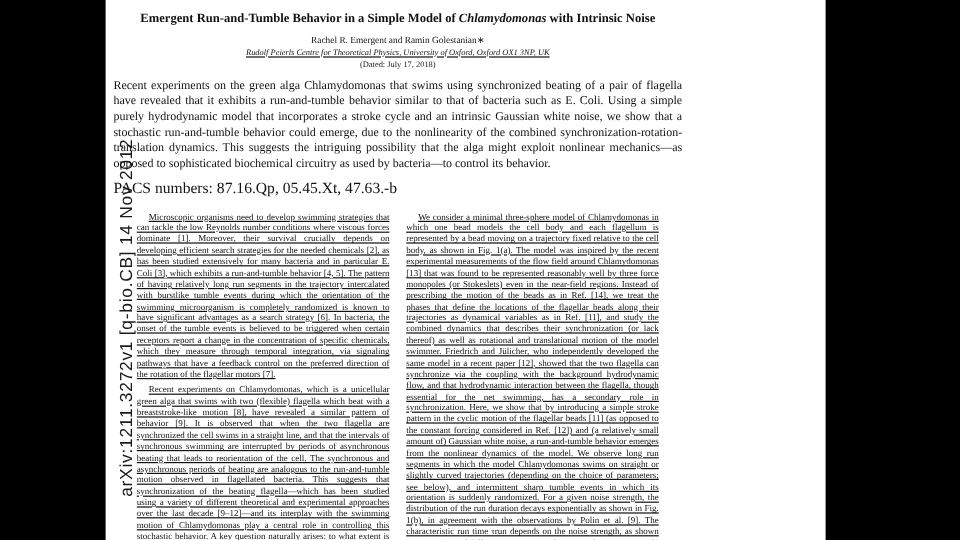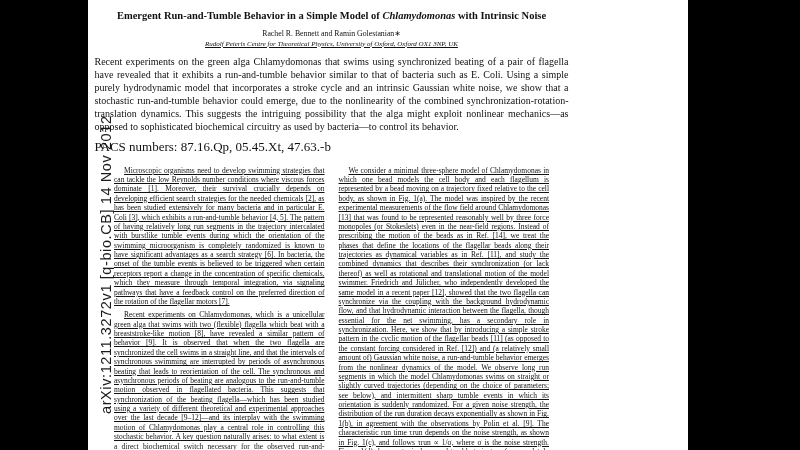--- a/index.html
+++ b/index.html
@@ -110,24 +110,25 @@
 <div class="paper">
 
   <div class="arxiv-stamp">arXiv:1211.3272v1  [q-bio.CB]  14 Nov 2012</div>
 
   <div class="content">
 
     <div class="title">
       <span>Emergent Run-and-Tumble Behavior in a Simple Model of </span><span class="it">Chlamydomonas</span><span> with Intrinsic Noise</span>
     </div>
 
-    <div class="authors">Rachel R. Bennett and Ramin Golestanian∗</div>
+    <div class="authors">Rachel R. Emergent and Ramin Golestanian∗</div>
 
     <div class="affiliation">Rudolf Peierls Centre for Theoretical Physics, University of Oxford, Oxford OX1 3NP, UK</div>
 
+    <div class="dateline">(Dated: July 17, 2018)</div>
 
     <div class="abstract">Recent experiments on the green alga Chlamydomonas that swims using synchronized beating of a pair of flagella have revealed that it exhibits a run-and-tumble behavior similar to that of bacteria such as E. Coli. Using a simple purely hydrodynamic model that incorporates a stroke cycle and an intrinsic Gaussian white noise, we show that a stochastic run-and-tumble behavior could emerge, due to the nonlinearity of the combined synchronization-rotation-translation dynamics. This suggests the intriguing possibility that the alga might exploit nonlinear mechanics—as opposed to sophisticated biochemical circuitry as used by bacteria—to control its behavior.</div>
 
     <div class="pacs">PACS numbers: 87.16.Qp, 05.45.Xt, 47.63.-b</div>
 
     <div class="columns">
       <div class="col">
         <p>Microscopic organisms need to develop swimming strategies that can tackle the low Reynolds number conditions where viscous forces dominate [1]. Moreover, their survival crucially depends on developing efficient search strategies for the needed chemicals [2], as has been studied extensively for many bacteria and in particular E. Coli [3], which exhibits a run-and-tumble behavior [4, 5]. The pattern of having relatively long run segments in the trajectory intercalated with burstlike tumble events during which the orientation of the swimming microorganism is completely randomized is known to have significant advantages as a search strategy [6]. In bacteria, the onset of the tumble events is believed to be triggered when certain receptors report a change in the concentration of specific chemicals, which they measure through temporal integration, via signaling pathways that have a feedback control on the preferred direction of the rotation of the flagellar motors [7].</p>
         <p>Recent experiments on Chlamydomonas, which is a unicellular green alga that swims with two (flexible) flagella which beat with a breaststroke-like motion [8], have revealed a similar pattern of behavior [9]. It is observed that when the two flagella are synchronized the cell swims in a straight line, and that the intervals of synchronous swimming are interrupted by periods of asynchronous beating that leads to reorientation of the cell. The synchronous and asynchronous periods of beating are analogous to the run-and-tumble motion observed in flagellated bacteria. This suggests that synchronization of the beating flagella—which has been studied using a variety of different theoretical and experimental approaches over the last decade [9–12]—and its interplay with the swimming motion of Chlamydomonas play a central role in controlling this stochastic behavior. A key question naturally arises: to what extent is a direct biochemical switch necessary for the observed run-and-tumble behavior in Chlamydomonas? In other words, is it possible to have an alternative mechanical switch that could lead to the same behavior? This is the question we would like to address in this Letter.</p>
       </div>

